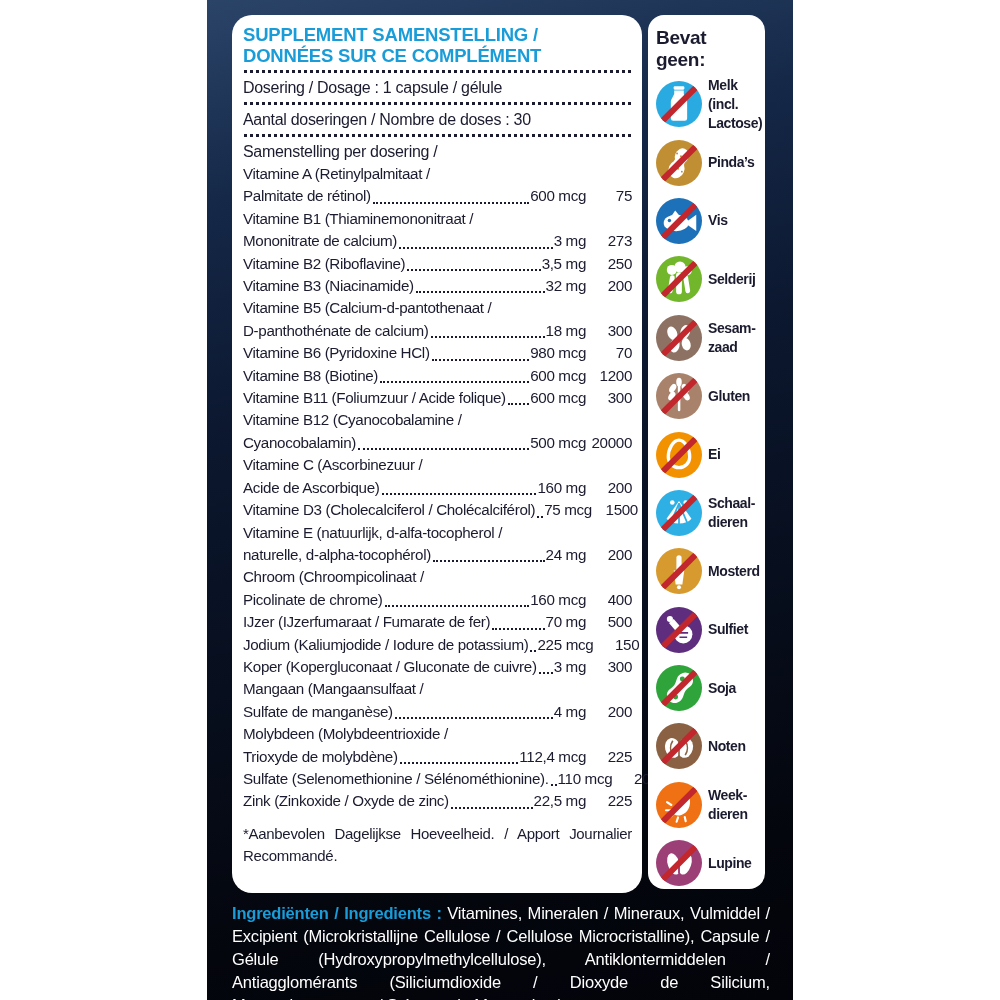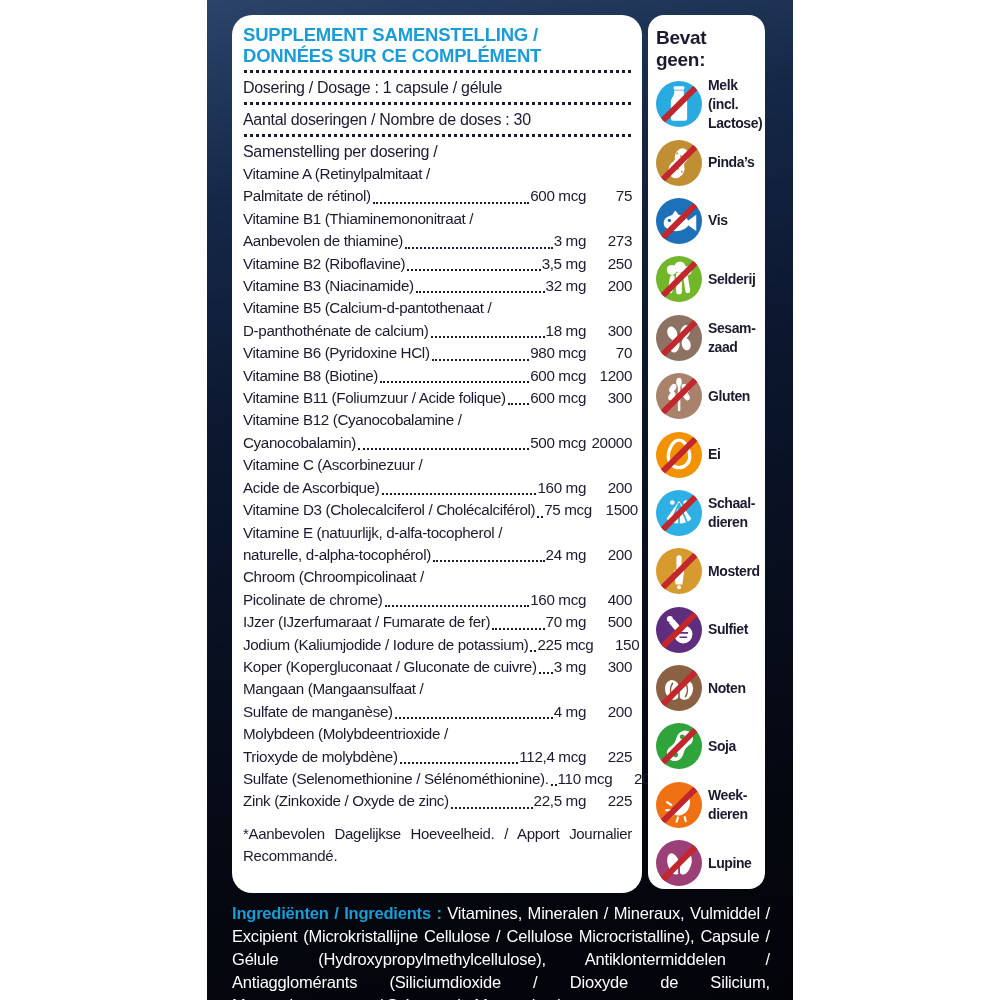--- a/index.html
+++ b/index.html
@@ -53,21 +53,21 @@
         <div class="nline nflex">
           <span>Palmitate de rétinol) </span>
           <span class="dots"></span>
           <span class="amt">600 mcg</span>
           <span class="pct">75</span>
         </div>
       </div>
       <div>
         <div class="nline"><span>Vitamine B1 (Thiaminemononitraat /</span></div>
         <div class="nline nflex">
-          <span>Aanbevolen de thiamine) </span>
+          <span>Mononitrate de calcium) </span>
           <span class="dots"></span>
           <span class="amt">3 mg</span>
           <span class="pct">273</span>
         </div>
       </div>
       <div>
         <div class="nline nflex">
           <span>Vitamine B2 (Riboflavine)</span>
           <span class="dots"></span>
           <span class="amt">3,5 mg</span>
@@ -368,49 +368,49 @@
             <g stroke="#5e2d7e" stroke-width="1.6" fill="none">
               <path d="M23.5 27h10"></path>
               <path d="M24.5 31.5h8"></path>
             </g>
           </svg>
           <div class="slash" style="background: rgb(193, 39, 45);"></div>
         </div>
         <div class="alabel">Sulfiet</div>
       </div>
       <div class="allergen-item">
-        <div class="acircle" style="background: rgb(138, 97, 67);">
-          <svg viewBox="0 0 48 48">
-            <g fill="#fff">
-              <ellipse cx="17.5" cy="26" rx="8" ry="10.5" transform="rotate(-14 17.5 26)"></ellipse>
-              <ellipse cx="30.5" cy="26" rx="8" ry="10.5" transform="rotate(14 30.5 26)"></ellipse>
-            </g>
-            <g stroke="#8a6143" stroke-width="1.7" fill="none">
-              <path d="M17.5 18.5c-3 4.5-3 10.5 0 15"></path>
-              <path d="M30.5 18.5c3 4.5 3 10.5 0 15"></path>
-              <path d="M24 16v20"></path>
-            </g>
-          </svg>
-          <div class="slash" style="background: rgb(193, 39, 45);"></div>
-        </div>
-        <div class="alabel">Noten</div>
-      </div>
-      <div class="allergen-item">
         <div class="acircle" style="background: rgb(46, 164, 59);">
           <svg viewBox="0 0 48 48">
             <path d="M27.5 8.5c-6.5 2-5.5 8.5-8.5 12.5s-8.5 5-7.5 11.5c.8 5.2 6 8.5 11 6.5 6.5-2 5.5-8.5 8.5-12.5s8.5-5 7.5-11.5c-.8-5.2-6-8.5-11-6.5z" fill="#fff"></path>
             <g fill="#2ea43b">
               <circle cx="20.5" cy="33.5" r="2.6"></circle>
               <circle cx="24" cy="24" r="2.6"></circle>
               <circle cx="27.5" cy="14.5" r="2.6"></circle>
             </g>
           </svg>
           <div class="slash" style="background: rgb(193, 39, 45);"></div>
         </div>
         <div class="alabel">Soja</div>
+      </div>
+      <div class="allergen-item">
+        <div class="acircle" style="background: rgb(138, 97, 67);">
+          <svg viewBox="0 0 48 48">
+            <g fill="#fff">
+              <ellipse cx="17.5" cy="26" rx="8" ry="10.5" transform="rotate(-14 17.5 26)"></ellipse>
+              <ellipse cx="30.5" cy="26" rx="8" ry="10.5" transform="rotate(14 30.5 26)"></ellipse>
+            </g>
+            <g stroke="#8a6143" stroke-width="1.7" fill="none">
+              <path d="M17.5 18.5c-3 4.5-3 10.5 0 15"></path>
+              <path d="M30.5 18.5c3 4.5 3 10.5 0 15"></path>
+              <path d="M24 16v20"></path>
+            </g>
+          </svg>
+          <div class="slash" style="background: rgb(193, 39, 45);"></div>
+        </div>
+        <div class="alabel">Noten</div>
       </div>
       <div class="allergen-item">
         <div class="acircle" style="background: rgb(239, 113, 19);">
           <svg viewBox="0 0 48 48">
             <path d="M15.5 30.5L34.5 15c2.5 6.5.5 15-6 18.5-5.5 3-9.5 1.5-13-3z" fill="#fff"></path>
             <g stroke="#fff" stroke-width="2.2" stroke-linecap="round" fill="none">
               <path d="M11.5 21l4.5 3"></path>
               <path d="M10.5 29.5h5.5"></path>
               <path d="M12.5 38l4.5-3.5"></path>
               <path d="M21.5 41.5l1.5-4.5"></path>

